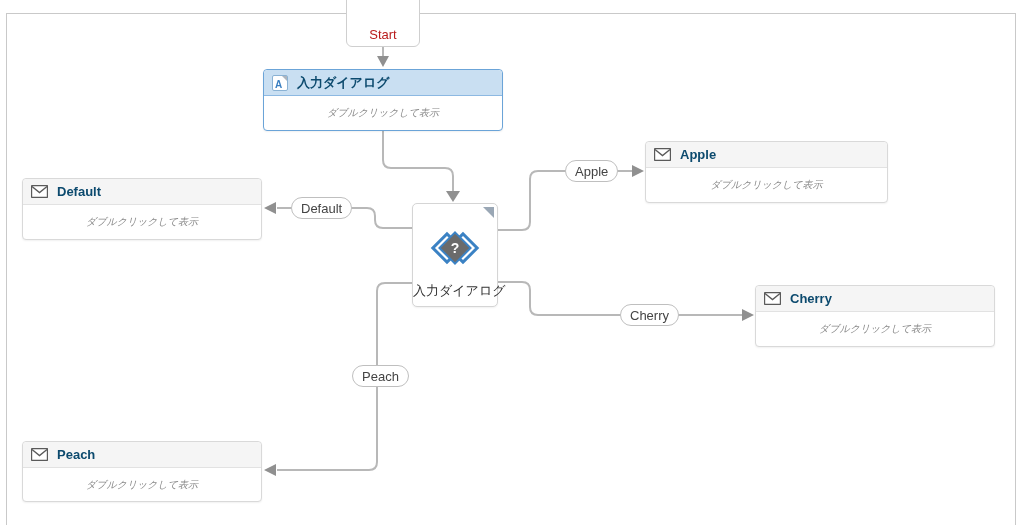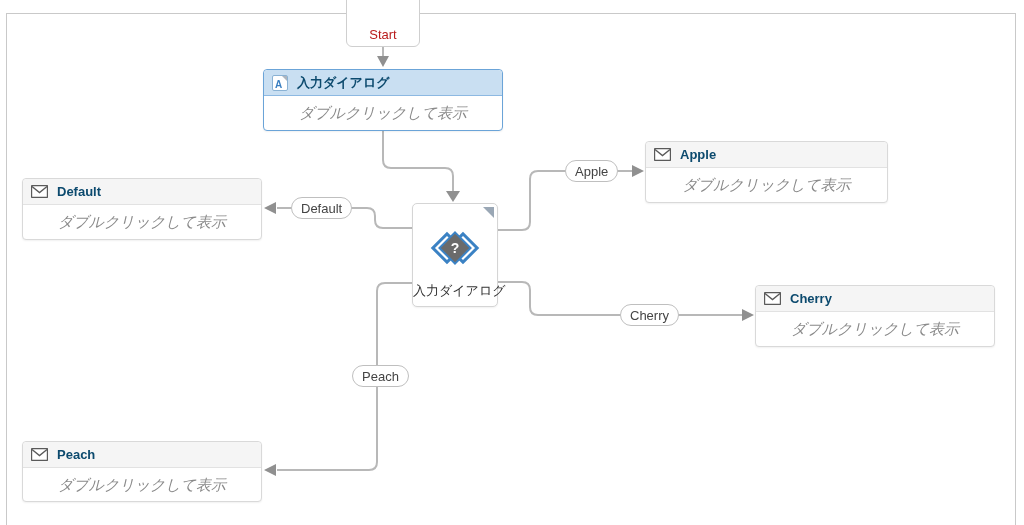--- a/index.html
+++ b/index.html
@@ -22,21 +22,21 @@
   svg.wires path.wire { fill:none; stroke:#b8b8b8; stroke-width:2; }
   svg.wires polygon.head { fill:#909090; }
 
   
   .node { position:absolute; background:#fff; border:1px solid #d9d9d9; border-radius:4px;
     box-shadow:0 1px 2px rgba(0,0,0,0.06); }
   .node .hdr { height:26px; display:flex; align-items:center; gap:9px; padding:0 8px;
     background:#f5f5f5; border-bottom:1px solid #e2e2e2; border-radius:4px 4px 0 0; }
   .node .hdr .ttl { font-size:13px; font-weight:600; color:#0c4a6e; white-space:nowrap; }
   .node .bdy { height:34px; display:flex; align-items:center; justify-content:center;
-    font-size:15px; font-style:italic; color:#8a8a8a; }
+    font-size:10px; font-style:italic; color:#8a8a8a; }
 
   .node.blue { border-color:#6ba4d8; }
   .node.blue .hdr { background:#c9dff2; border-bottom-color:#8db9e2; }
 
   
   .docicon { position:relative; width:16px; height:16px; background:#fff; border:1px solid #8ab2d4;
     border-radius:2px; display:flex; align-items:flex-end; justify-content:flex-start; flex:0 0 auto; }
   .docicon .a { font-size:10px; font-weight:bold; color:#3a7fc1; line-height:11px; padding-left:2px; }
   .docicon .fold { position:absolute; top:0; right:0; width:0; height:0;
     border-top:5px solid #aeb6bf; border-left:5px solid transparent; }

